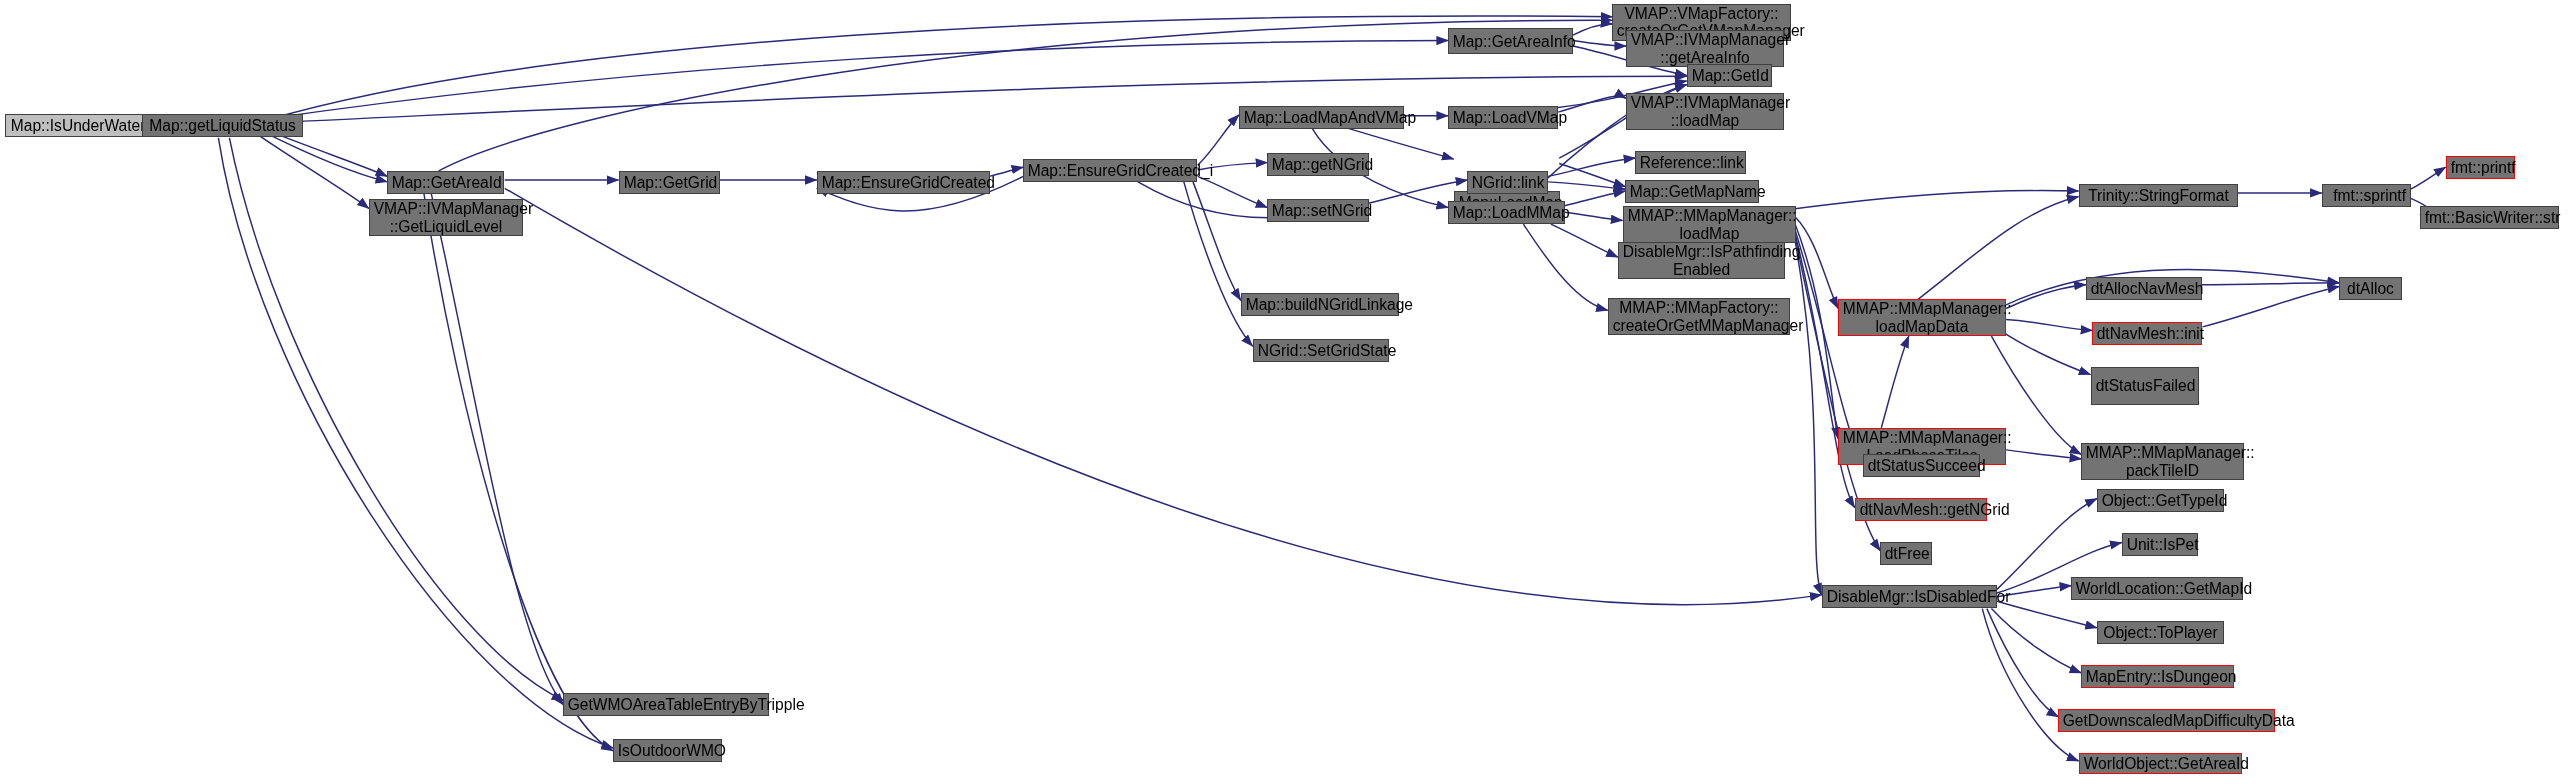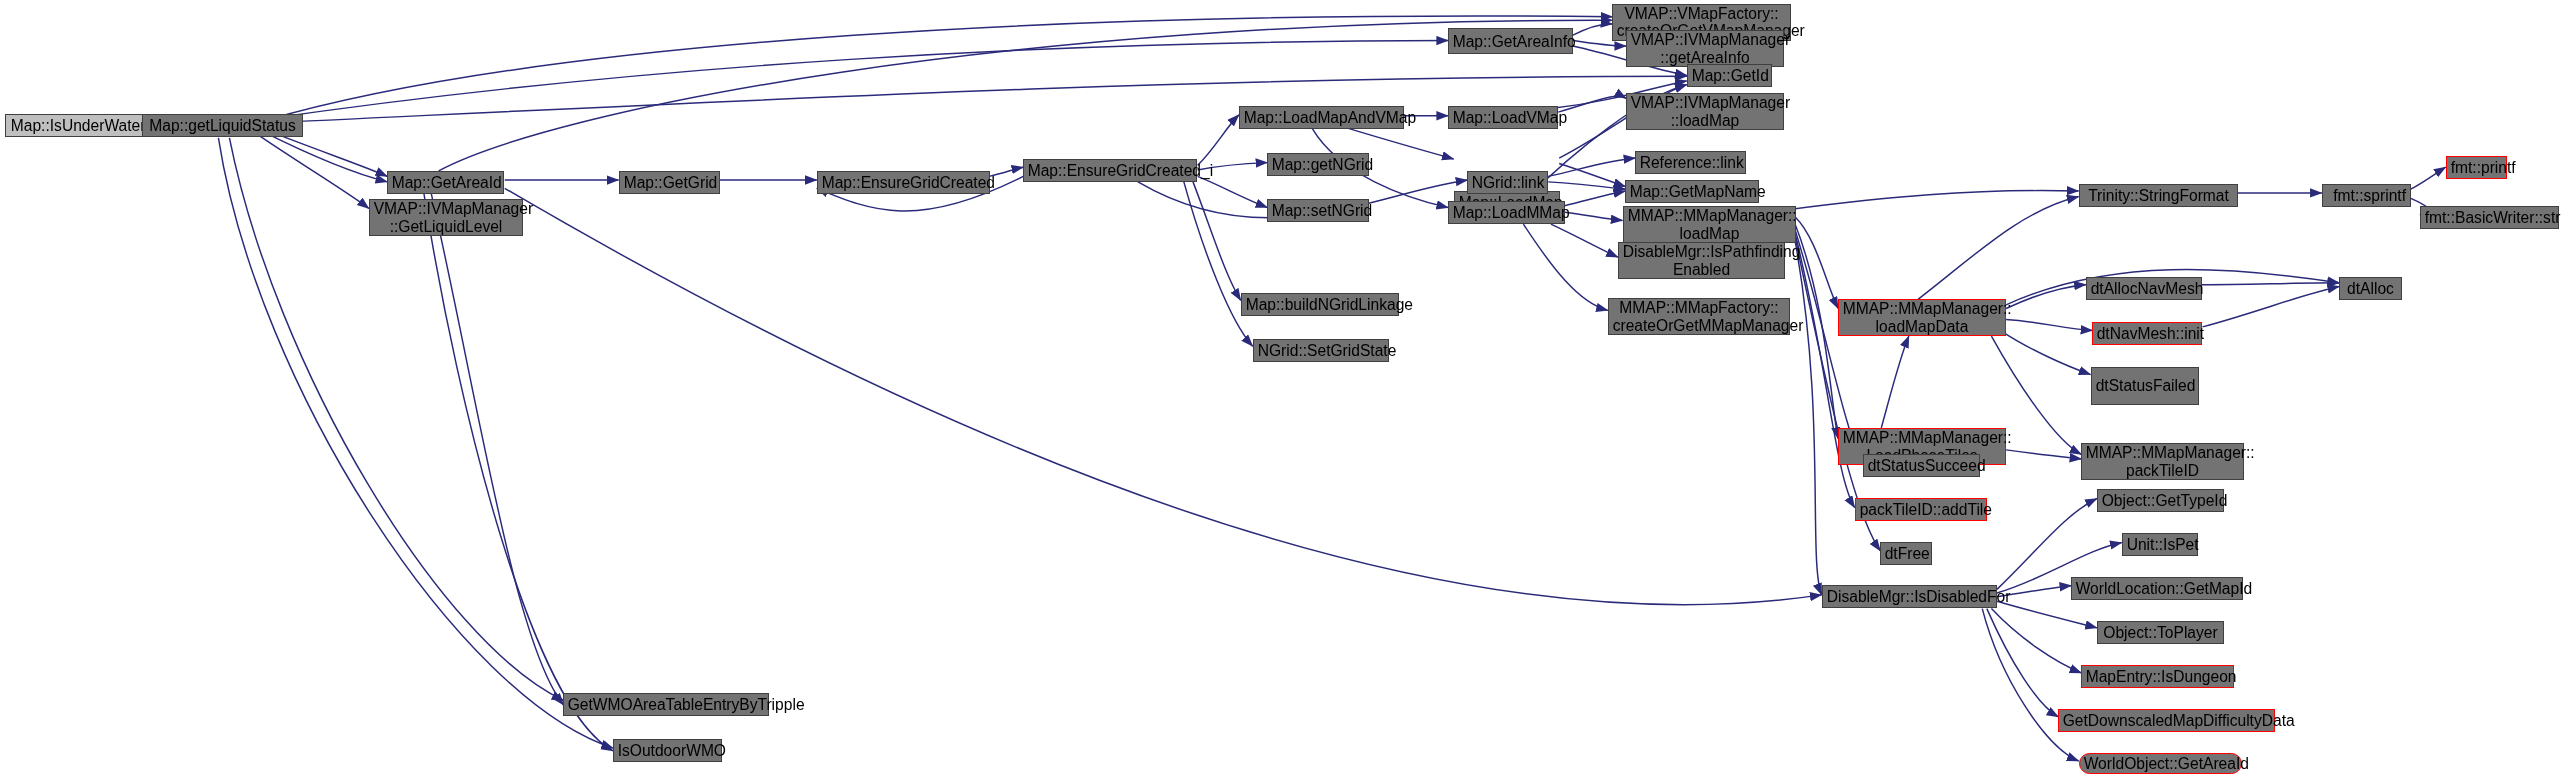--- a/index.html
+++ b/index.html
@@ -125,37 +125,37 @@
 loadMap</span></div>
       <div class="node" style="left: 1618px; top: 242px; width: 167px; height: 37px;"><span>DisableMgr::IsPathfinding
 Enabled</span></div>
       <div class="node" style="left: 1608px; top: 298px; width: 182px; height: 37px;"><span>MMAP::MMapFactory::
 createOrGetMMapManager</span></div>
       <div class="node red" style="left: 1838px; top: 299px; width: 168px; height: 37px;"><span>MMAP::MMapManager::
 loadMapData</span></div>
       <div class="node red" style="left: 1838px; top: 428px; width: 168px; height: 37px;"><span>MMAP::MMapManager::
 LoadPhaseTiles</span></div>
       <div class="node" style="left: 1863px; top: 454px; width: 117px; height: 23px;"><span>dtStatusSucceed</span></div>
-      <div class="node red" style="left: 1855px; top: 498px; width: 132px; height: 23px;"><span>packTileID::addTile</span></div>
+      <div class="node red" style="left: 1855px; top: 498px; width: 132px; height: 23px;"><span>dtNavMesh::getNGrid</span></div>
       <div class="node" style="left: 1880px; top: 542px; width: 52px; height: 23px;"><span>dtFree</span></div>
       <div class="node" style="left: 1822px; top: 585px; width: 175px; height: 23px;"><span>DisableMgr::IsDisabledFor</span></div>
       <div class="node" style="left: 2086px; top: 277px; width: 116px; height: 23px;"><span>dtAllocNavMesh</span></div>
       <div class="node red" style="left: 2092px; top: 322px; width: 110px; height: 23px;"><span>dtNavMesh::init</span></div>
       <div class="node" style="left: 2091px; top: 367px; width: 108px; height: 38px;"><span>dtStatusFailed</span></div>
       <div class="node" style="left: 2081px; top: 443px; width: 163px; height: 37px;"><span>MMAP::MMapManager::
 packTileID</span></div>
       <div class="node" style="left: 2097px; top: 489px; width: 127px; height: 23px;"><span>Object::GetTypeId</span></div>
       <div class="node" style="left: 2122px; top: 533px; width: 76px; height: 23px;"><span>Unit::IsPet</span></div>
       <div class="node" style="left: 2071px; top: 577px; width: 172px; height: 23px;"><span>WorldLocation::GetMapId</span></div>
       <div class="node" style="left: 2097px; top: 621px; width: 127px; height: 23px;"><span>Object::ToPlayer</span></div>
       <div class="node red" style="left: 2081px; top: 665px; width: 153px; height: 23px;"><span>MapEntry::IsDungeon</span></div>
       <div class="node red" style="left: 2058px; top: 709px; width: 217px; height: 23px;"><span>GetDownscaledMapDifficultyData</span></div>
-      <div class="node red" style="left: 2079px; top: 753px; width: 163px; height: 21px; border-radius: 11px;"><span>WorldObject::GetAreaId</span></div>
+      <div class="node red" style="left: 2079px; top: 753px; width: 163px; height: 21px;"><span>WorldObject::GetAreaId</span></div>
       <div class="node" style="left: 2079px; top: 184px; width: 159px; height: 23px;"><span>Trinity::StringFormat</span></div>
       <div class="node" style="left: 2322px; top: 184px; width: 89px; height: 23px; padding-left: 10px;"><span>fmt::sprintf</span></div>
-      <div class="node red" style="left: 2446px; top: 156px; width: 61px; height: 23px;"><span>fmt::printf</span></div>
+      <div class="node red" style="left: 2446px; top: 156px; width: 69px; height: 23px;"><span>fmt::printf</span></div>
       <div class="node" style="left: 2420px; top: 206px; width: 139px; height: 23px;"><span>fmt::BasicWriter::str</span></div>
       <div class="node" style="left: 2339px; top: 277px; width: 63px; height: 23px;"><span>dtAlloc</span></div>
       <div class="node" style="left: 563px; top: 693px; width: 206px; height: 23px;"><span>GetWMOAreaTableEntryByTripple</span></div>
       <div class="node" style="left: 613px; top: 739px; width: 109px; height: 23px;"><span>IsOutdoorWMO</span></div>
     </div>
 </div>
 
 
 </body></html>

